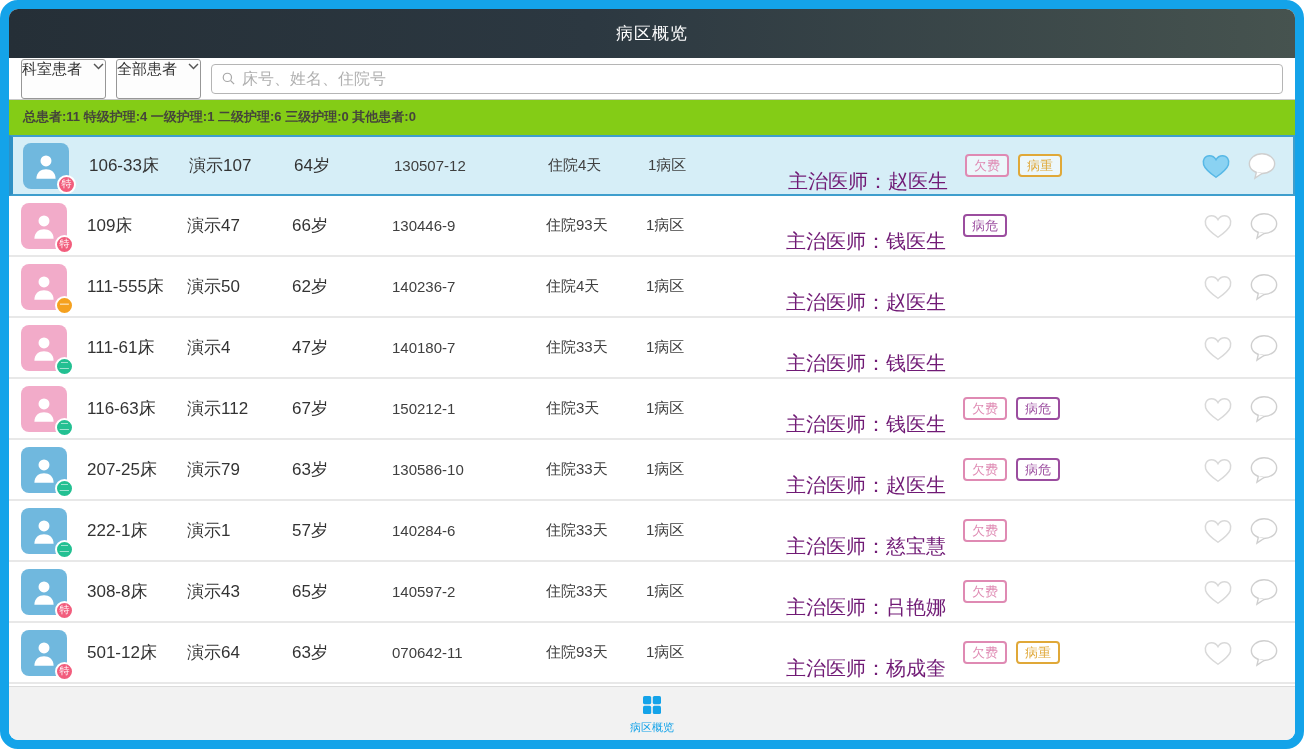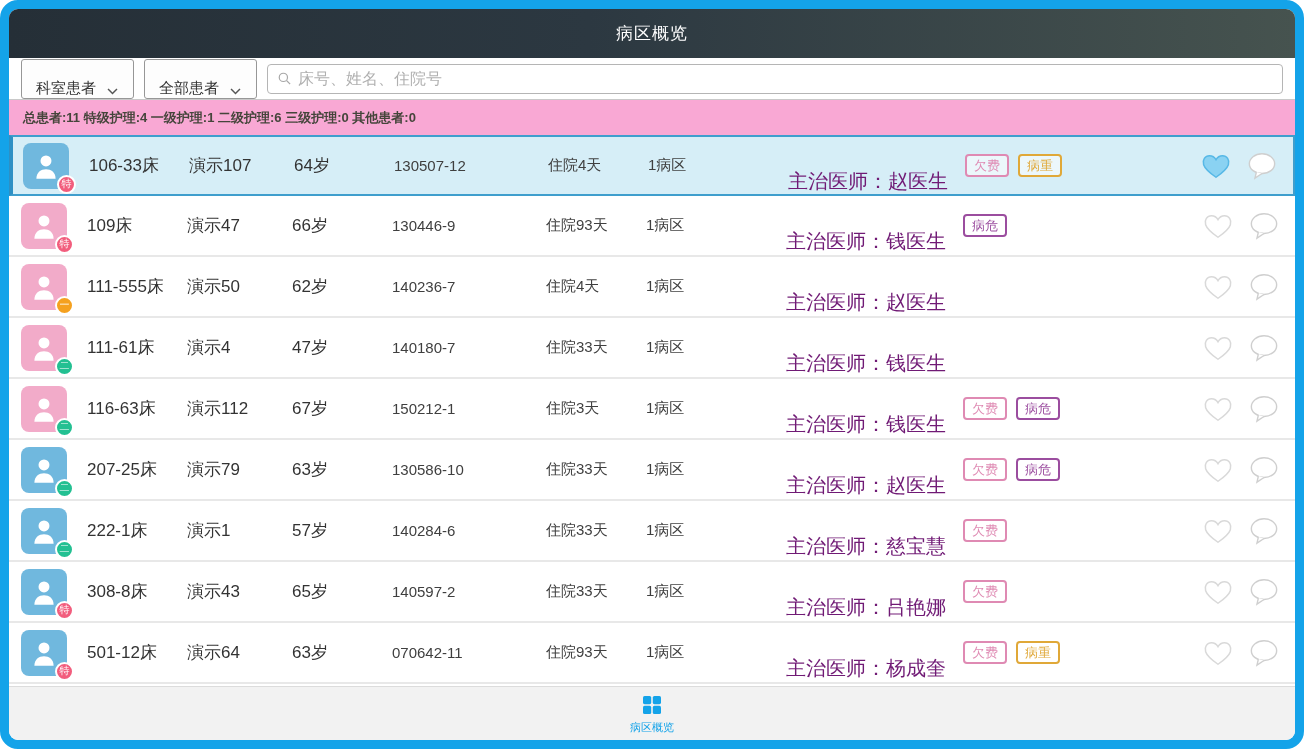--- a/index.html
+++ b/index.html
@@ -3,27 +3,27 @@
 <meta charset="utf-8">
 <style>
   * { margin:0; padding:0; box-sizing:border-box; }
   html,body { width:1304px; height:749px; background:#fff; font-family:"Liberation Sans","DejaVu Sans",sans-serif; }
   .frame { width:1304px; height:749px; border:9px solid #14a3e9; border-radius:18px; overflow:hidden; background:#fff; display:flex; flex-direction:column; }
   
   .titlebar { height:49px; flex:0 0 49px; background:linear-gradient(90deg,#252f37 0%,#2c3841 45%,#46534f 100%); display:flex; align-items:center; justify-content:center; }
   .titlebar .title { color:#fff; font-size:17px; letter-spacing:1px; }
   
   .filterbar { height:42px; flex:0 0 42px; background:#fff; border-bottom:1px solid #c9c9c9; display:flex; align-items:center; padding:0 12px; gap:10px; }
-  .dropdown { height:40px; background:#fdfdfd; border:1px solid #979797; border-radius:3px; display:flex; align-items:flex-end; gap:10px; padding:0 14px; font-size:15px; color:#333; cursor:pointer; }
+  .dropdown { height:40px; background:#fdfdfd; border:1px solid #979797; border-radius:3px; display:flex; align-items:flex-start; gap:10px; padding:0 0; font-size:15px; color:#333; cursor:pointer; }
   .chev { width:13px; height:13px; }
   .searchbox { flex:1; height:30px; border:1px solid #b5b5b5; border-radius:4px; background:#fff; display:flex; align-items:center; padding:0 9px; gap:6px; }
   .searchbox input { border:none; outline:none; flex:1; font-size:16px; color:#0c4a6e; background:transparent; }
   .searchbox input::placeholder { color:#b0b0b0; }
   
-  .statsbar { height:35px; flex:0 0 35px; background:#f9a8d4; display:flex; align-items:center; padding:16px 14px; font-size:13px; font-weight:bold; color:#45453b; }
+  .statsbar { height:35px; flex:0 0 35px; background:#84cc16; display:flex; align-items:flex-start; padding:8px 14px; font-size:13px; font-weight:bold; color:#45453b; }
   
   .list { flex:1; background:#fff; overflow:hidden; }
   .row { height:61px; background:#fff; display:flex; align-items:center; padding-left:12px; border-bottom:2px solid #e8e8e8; cursor:pointer; }
   .row.selected { background:#d6eef7; border:2px solid #3f9ecd; border-left:4px solid #2e90c4; padding-left:10px; }
   .avatar { width:46px; height:46px; border-radius:8px; position:relative; flex:0 0 46px; margin-right:20px; display:flex; align-items:center; justify-content:center; }
   .avatar svg { width:32px; height:32px; }
   .care { position:absolute; right:-7px; bottom:-5px; width:19px; height:19px; border-radius:50%; border:2px solid #fff; color:#fff; font-size:10px; display:flex; align-items:center; justify-content:center; }
   .c-bed  { width:100px; font-size:17px; color:#333; }
   .c-name { width:105px; font-size:17px; color:#333; }
   .c-age  { width:100px; font-size:17px; color:#333; }

